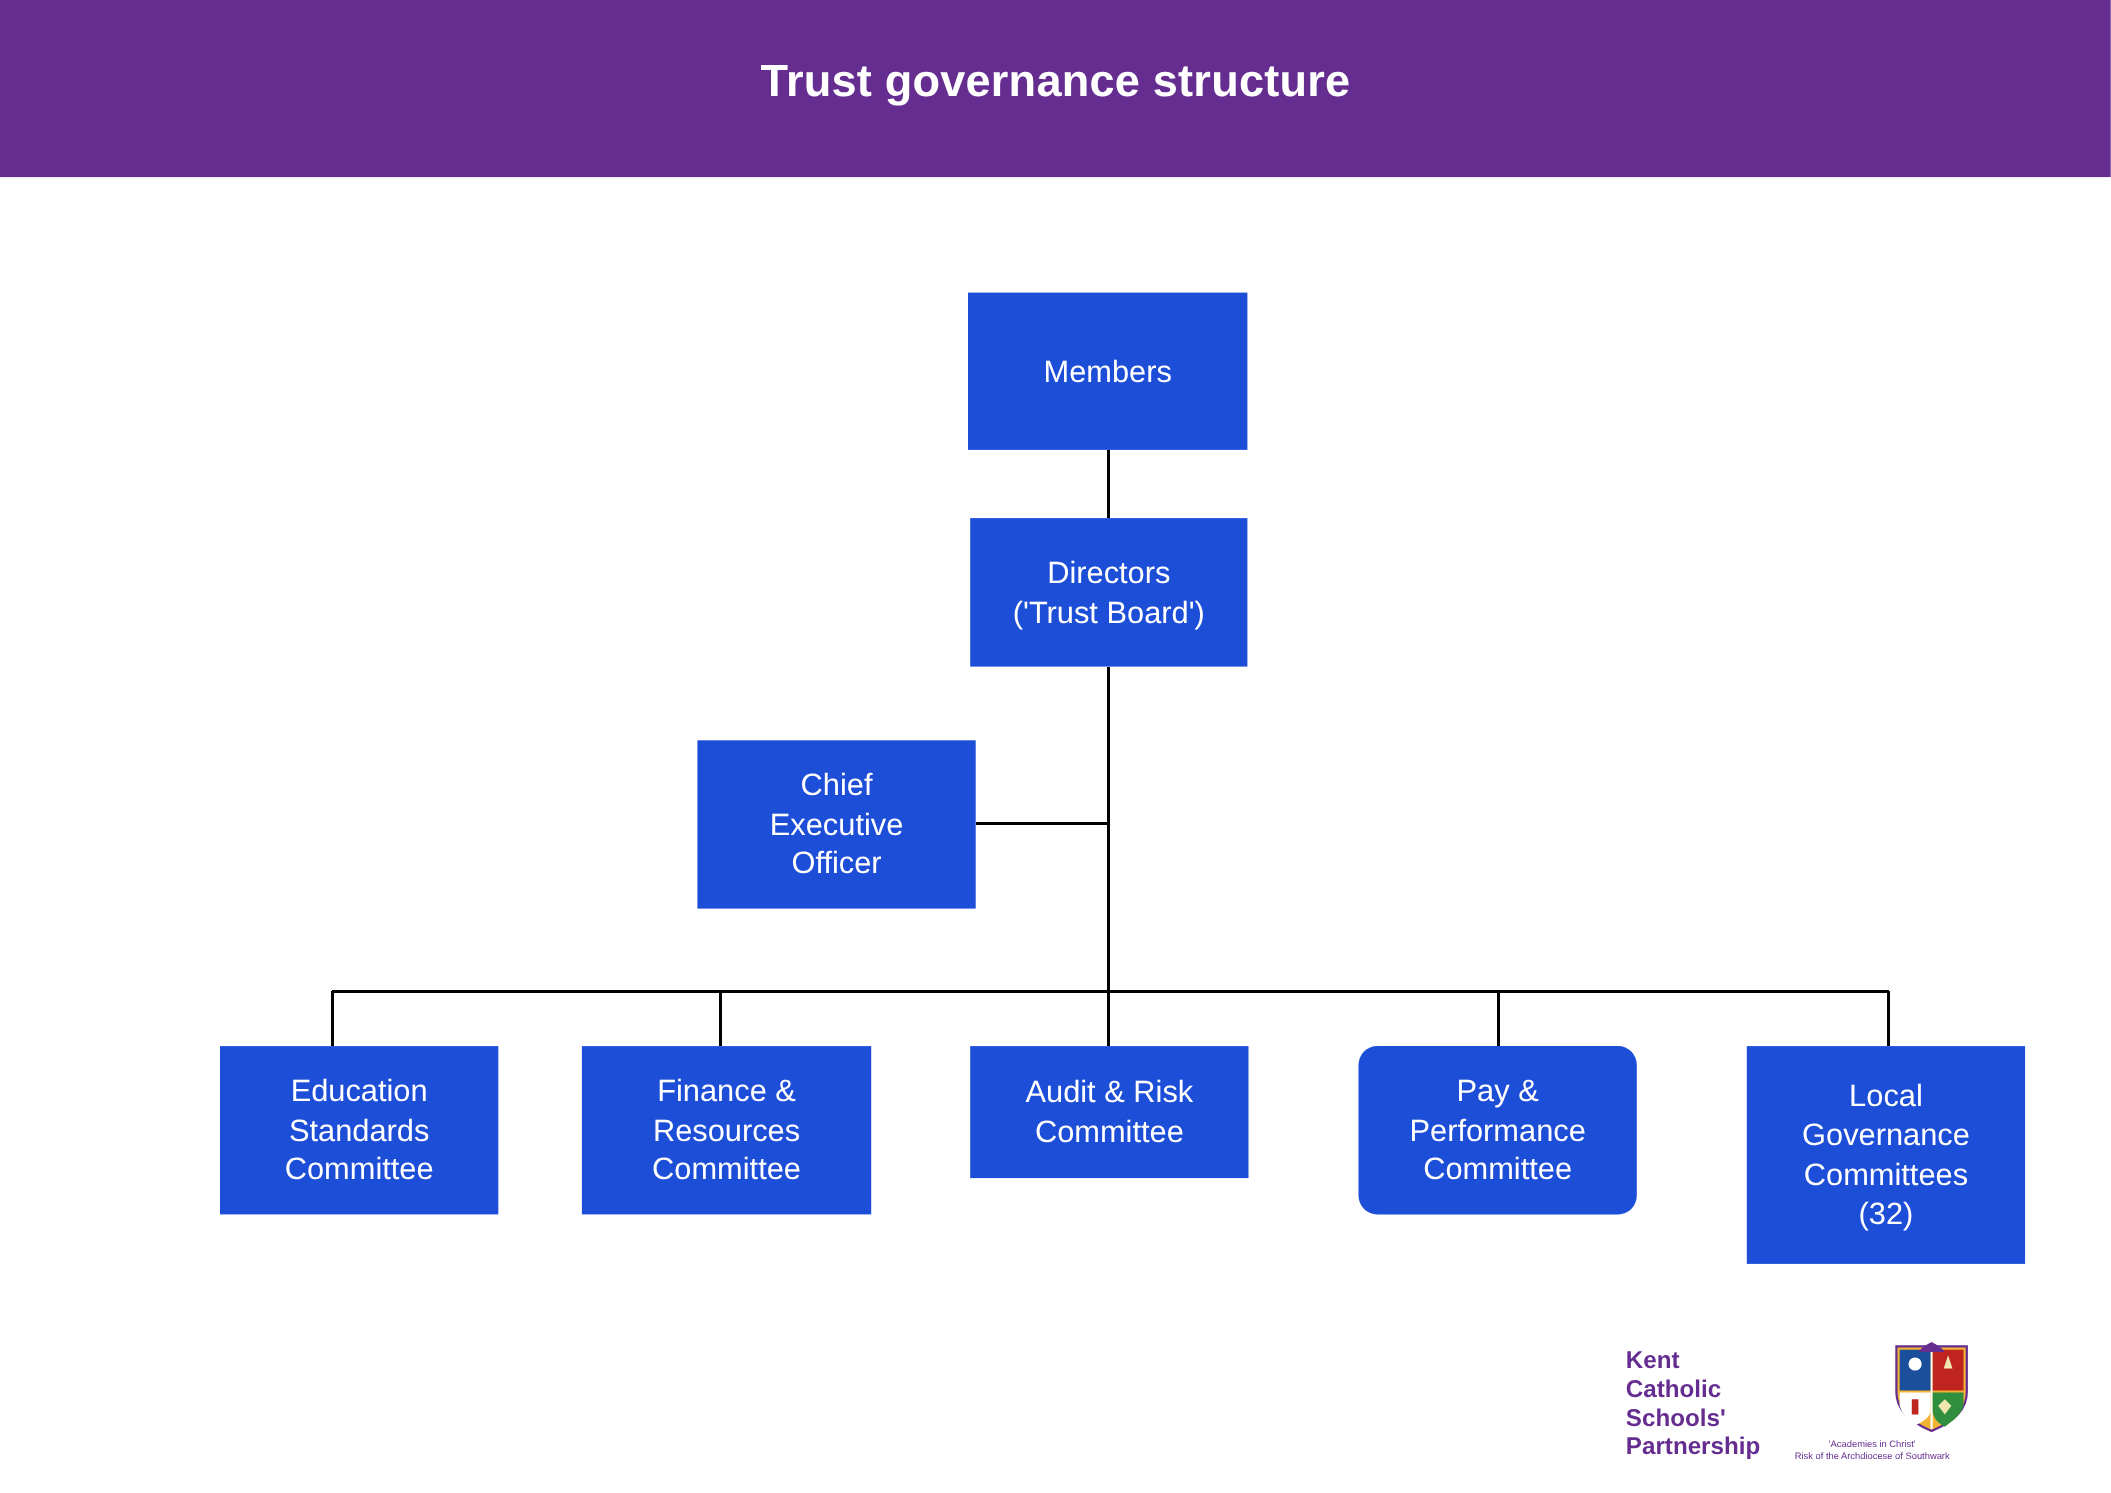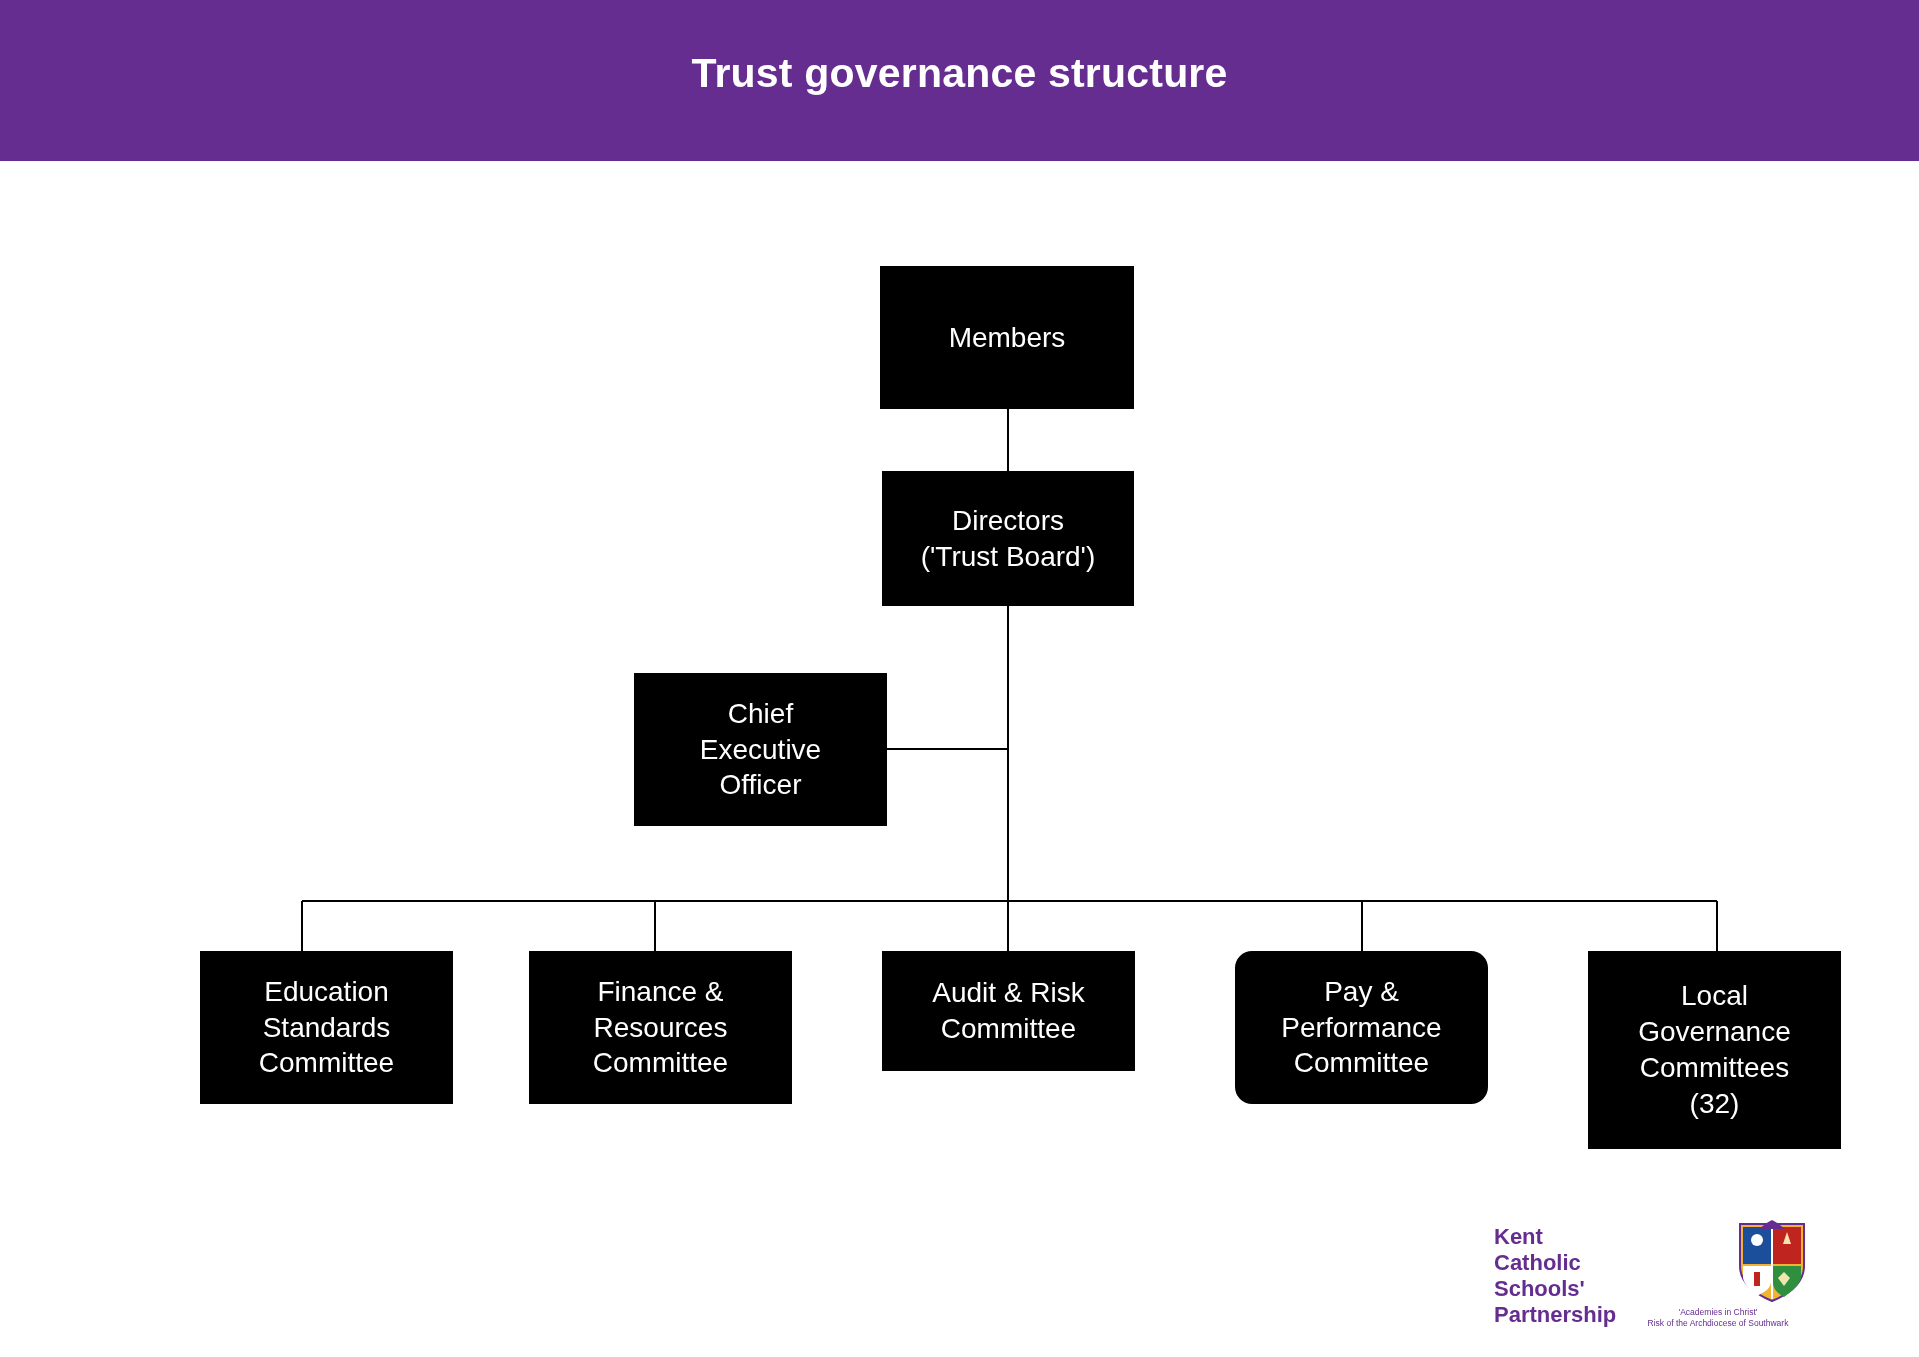--- a/index.html
+++ b/index.html
@@ -53,40 +53,39 @@
   }
   #connectors {
     position: absolute;
     left: 0;
     top: 0;
     width: 1919px;
     height: 1196px;
   }
   .node {
     position: absolute;
-    background: #000000;
+    background: #1d4ed8;
     color: #ffffff;
     display: flex;
     align-items: center;
     justify-content: center;
     text-align: center;
     font-size: 28px;
     line-height: 1.28;
     box-sizing: border-box;
     padding: 4px 6px;
     white-space: pre-line;
   }
   
   #logo {
     position: absolute;
     left: 1478px;
     top: 1218px;
     width: 380px;
     height: 116px;
-    margin-left: 16px;
   }
   #logo-wordmark {
     position: absolute;
     left: 0;
     top: 6px;
     width: 230px;
     color: #652d90;
     font-size: 22px;
     font-weight: bold;
     line-height: 1.18;

